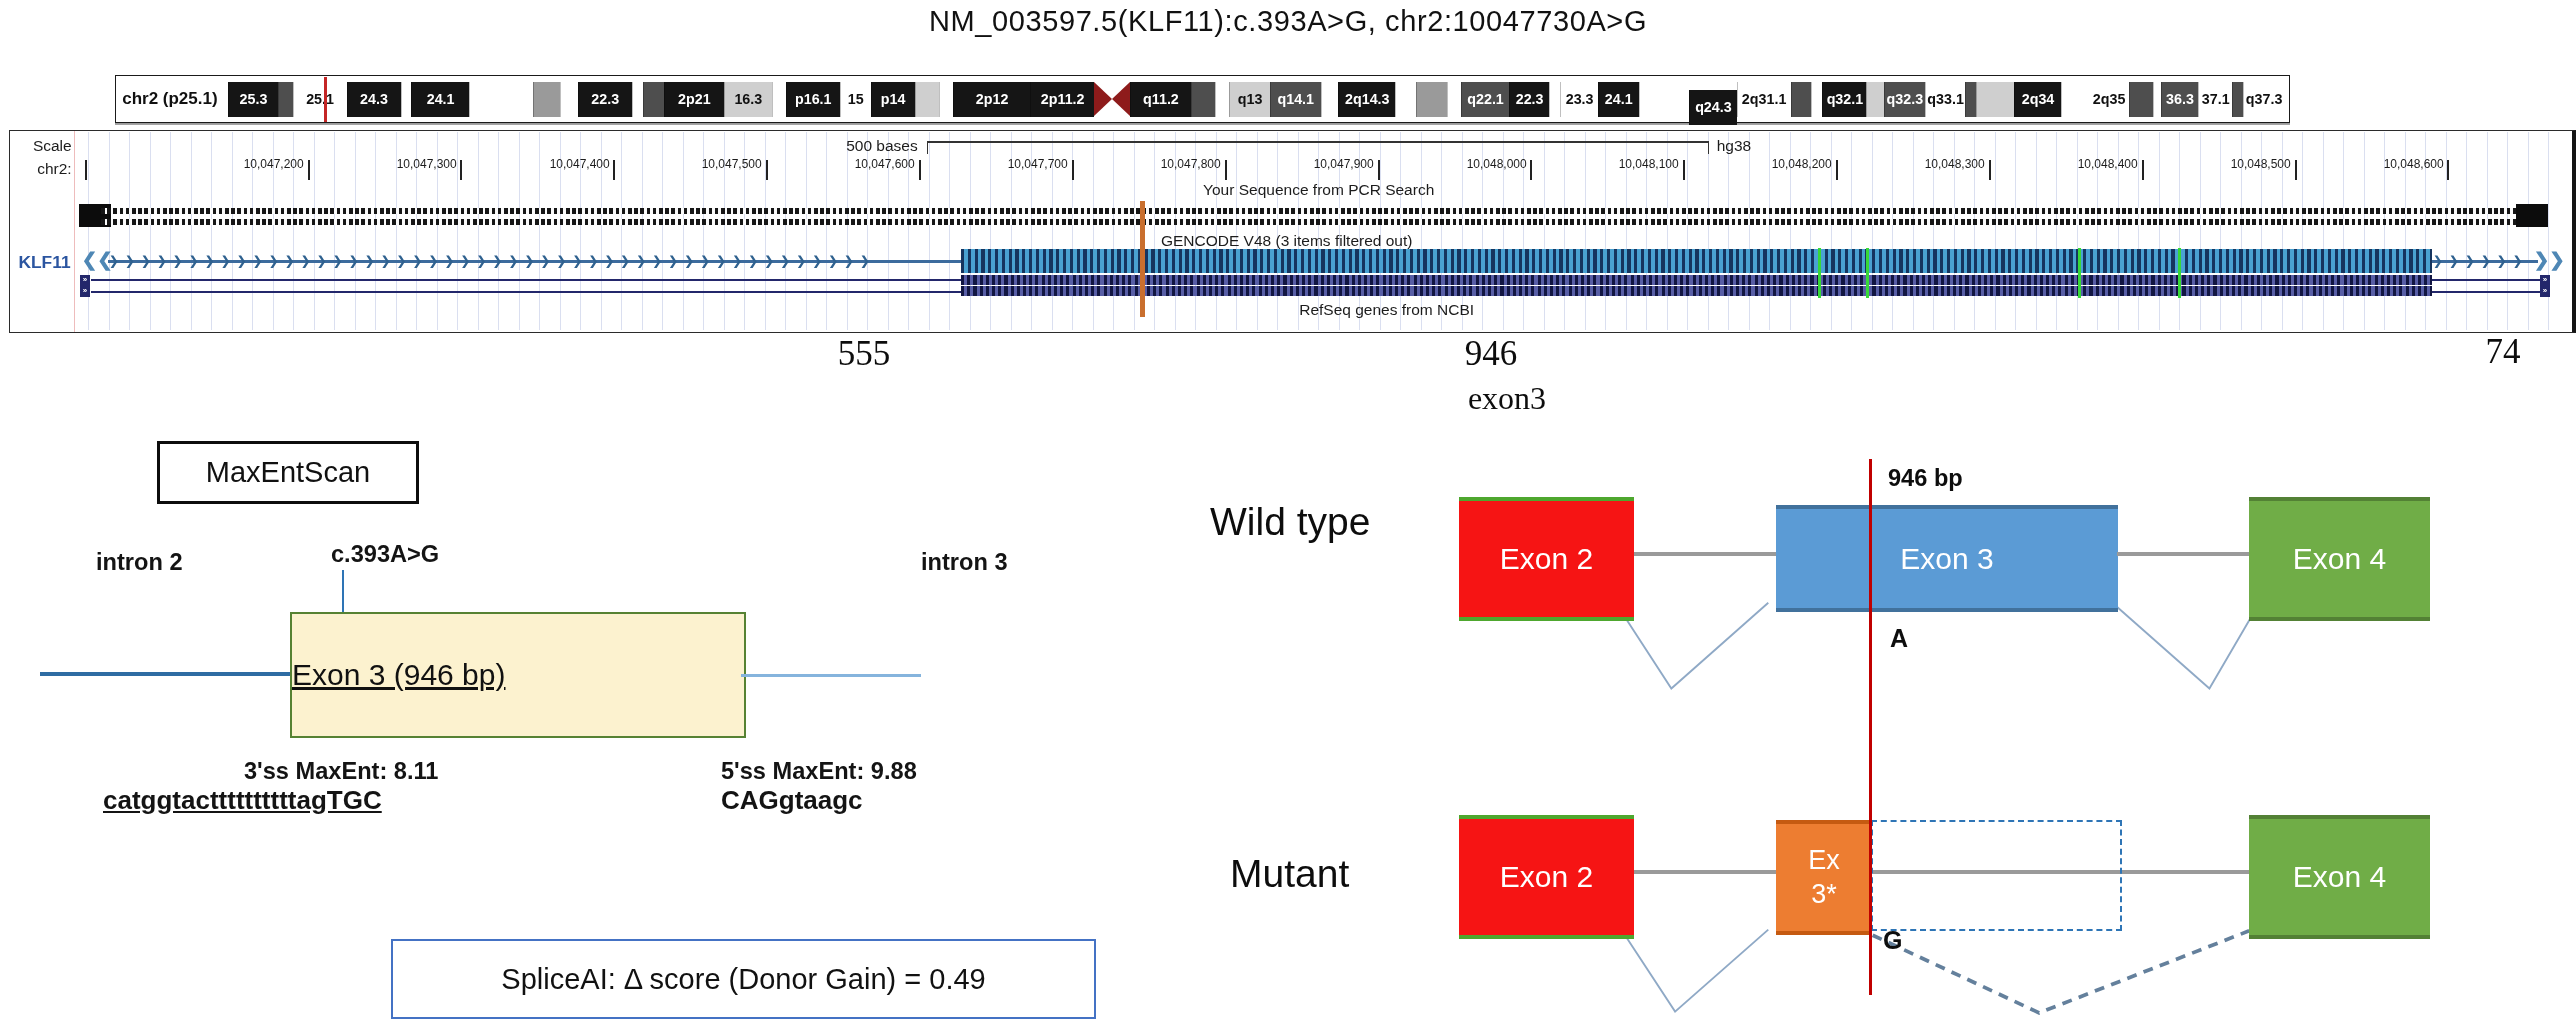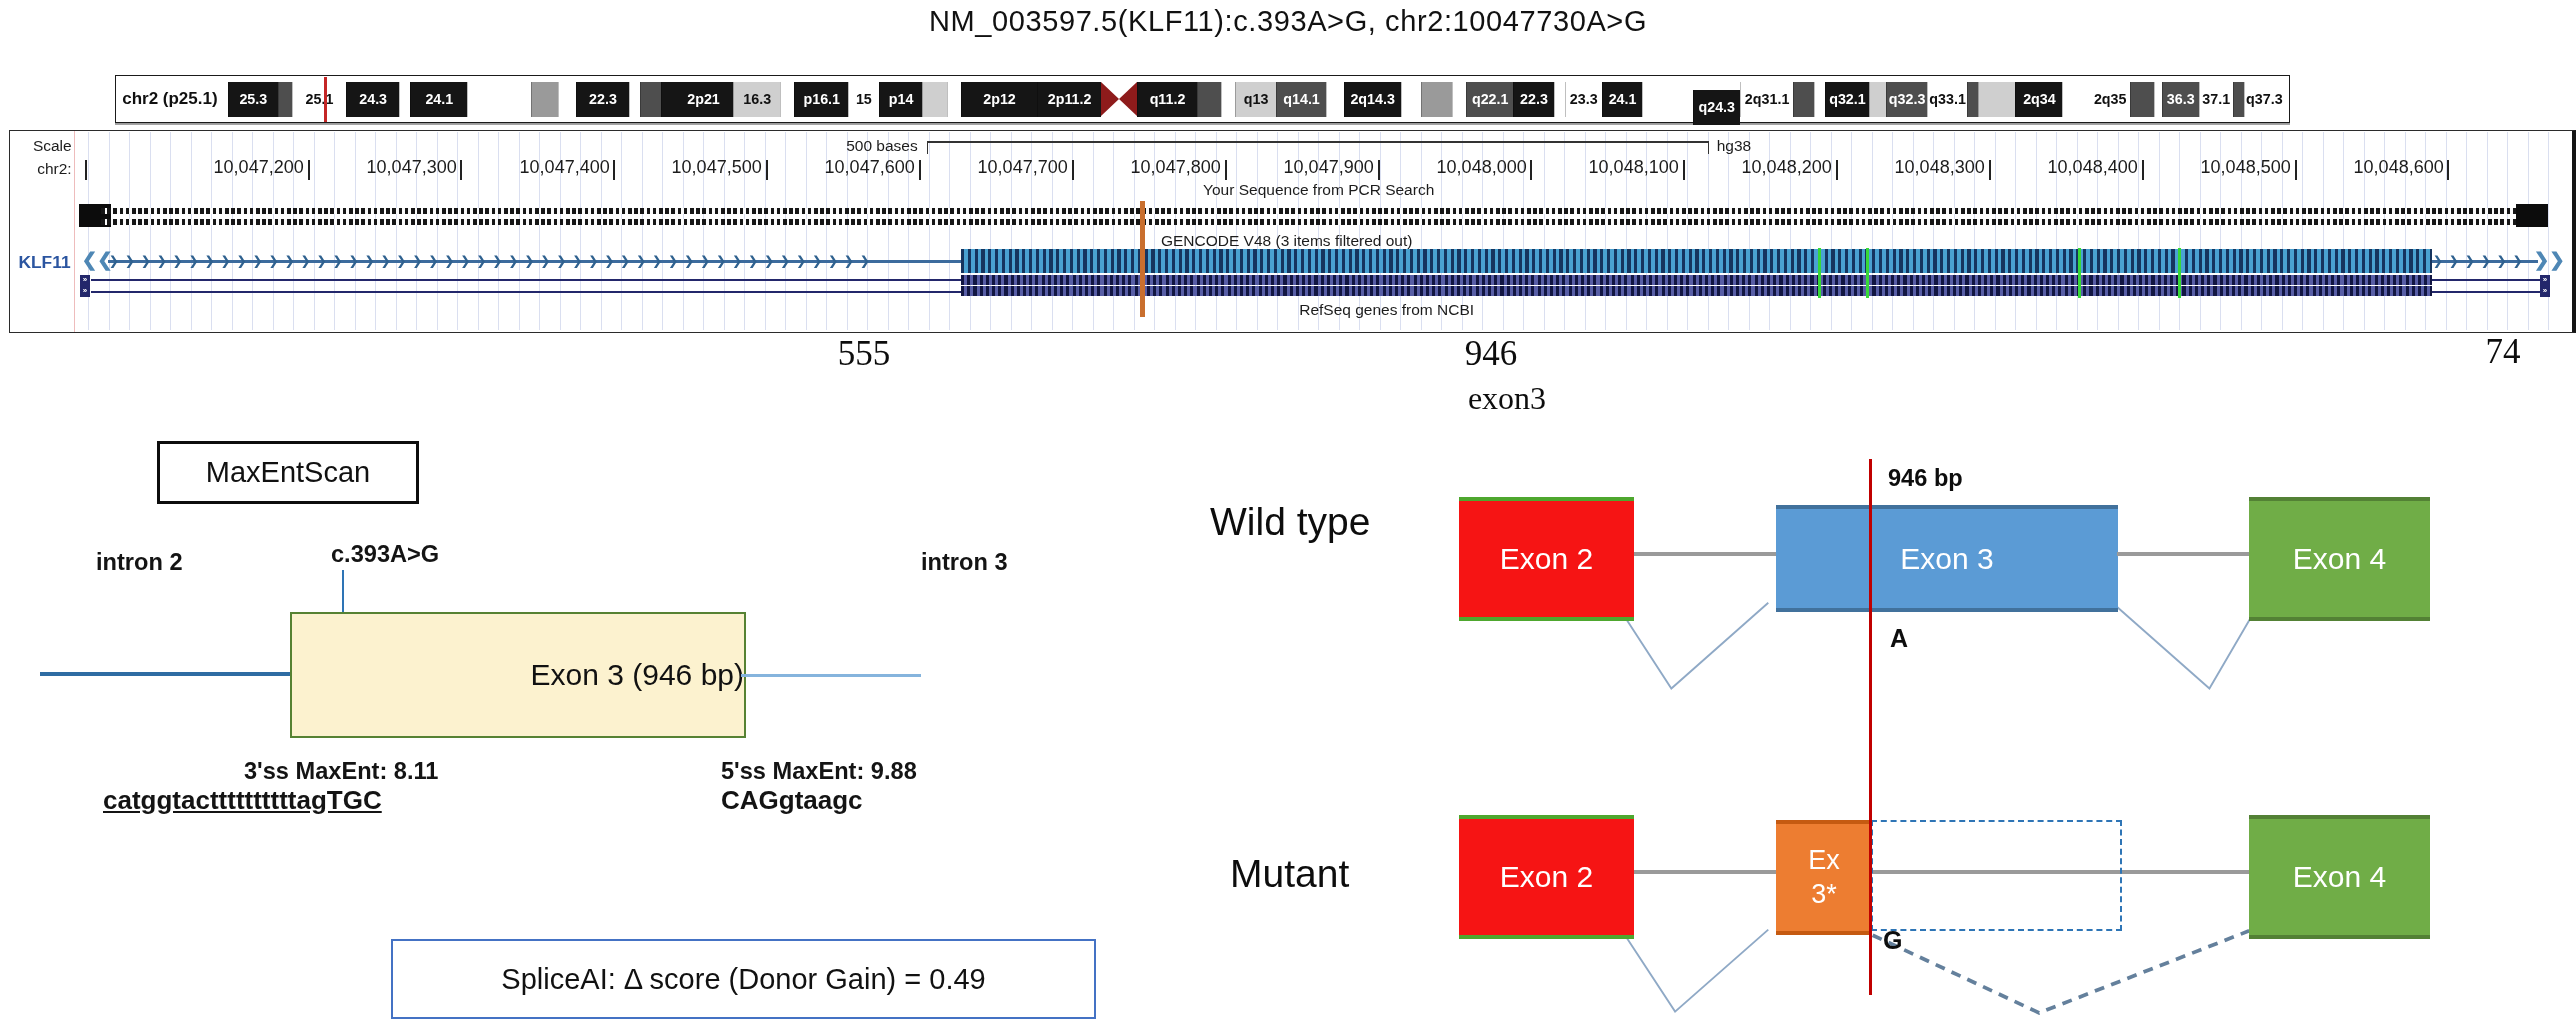--- a/index.html
+++ b/index.html
@@ -30,21 +30,21 @@
   
   #browser{left:8.7px;top:130px;width:2562px;height:201px;background:#fff;
            border:1.9px solid #2b2b2b;border-right:5.6px solid #151515;}
   #grid{position:absolute;left:78px;top:1.2px;right:18.6px;bottom:1.9px;
         background:repeating-linear-gradient(90deg,#dadff0 0 1.2px,transparent 1.2px 20.5px);}
   #guideline{position:absolute;left:64px;top:0;bottom:0;width:1.2px;background:#eebcbc;}
   .btxt{position:absolute;font-size:15.5px;color:#1c1c1c;white-space:nowrap;}
   #ruler-line{position:absolute;left:917px;top:10px;width:780px;height:10.6px;
               border-top:2.5px solid #333;border-left:1.9px solid #333;border-right:1.9px solid #333;}
   .cotick{position:absolute;width:1.9px;height:20px;background:#222;top:29px;}
-  .colabel{position:absolute;top:26px;font-size:18px;color:#1c1c1c;white-space:nowrap;transform:translateX(-100%);}
+  .colabel{position:absolute;top:26px;font-size:12px;color:#1c1c1c;white-space:nowrap;transform:translateX(-100%);}
   .hatch{position:absolute;height:5.6px;left:91px;width:2415px;
          background:repeating-linear-gradient(90deg,#161616 0 3.7px,#fafafa 3.7px 6.2px);}
   .blackbox{position:absolute;width:32px;height:23px;background:#0c0c0c;top:73px;}
   .iline{position:absolute;height:2.5px;background:#3c6b9d;top:129px;}
   .arrows{position:absolute;top:122px;height:17.4px;overflow:hidden;white-space:nowrap;
           font-size:12.4px;line-height:17.4px;color:#2f618f;letter-spacing:5.6px;}
   #gencode-exon{position:absolute;left:951px;top:118px;width:1471px;height:24px;
           background:repeating-linear-gradient(90deg,#16355f 0 3.1px,#4aa2d2 3.1px 6.8px);}
   .rline{position:absolute;height:1.9px;background:#23276b;}
   .rexon{position:absolute;left:951px;width:1471px;height:10px;
@@ -56,21 +56,21 @@
   .edge-glyph{color:#4e87b5;font-weight:bold;}
   
   .fragnum{font-family:"Liberation Serif",serif;font-size:35px;color:#0d0d0d;}
   #exon-annot{font-family:"Liberation Serif",serif;font-size:32px;color:#0d0d0d;}
   
   #maxent-box{left:157px;top:441px;width:256px;height:57px;border:3.1px solid #0d0d0d;
               display:flex;align-items:center;justify-content:center;font-size:29px;background:#fff;}
   .mlabel{font-size:23.6px;font-weight:bold;color:#141414;white-space:nowrap;}
   #variant-pointer{left:342px;top:570px;width:1.9px;height:42px;background:#2e74b5;}
   #exon3-box{left:290px;top:612px;width:452px;height:122px;background:#fcf2cf;border:2.5px solid #568233;
-             display:flex;align-items:center;justify-content:flex-end;font-size:30px;color:#111;}
+             display:flex;align-items:center;justify-content:flex-start;font-size:30px;color:#111;text-decoration:underline;}
   #intron2-line{left:40px;top:672px;width:250px;height:3.7px;background:#2e6ca3;}
   #intron3-line{left:741px;top:674px;width:180px;height:3.1px;background:#85b4dd;}
   .seq{font-size:26px;font-weight:bold;color:#141414;white-space:nowrap;}
   #spliceai-box{left:391px;top:939px;width:701px;height:76px;border:2.5px solid #4472c4;background:#fff;
                 display:flex;align-items:center;justify-content:center;font-size:29px;color:#111;}
   
   .rowlabel{font-size:39px;color:#0d0d0d;white-space:nowrap;}
   .exonbox{display:flex;align-items:center;justify-content:center;color:#fff;font-size:30px;}
   .e2{background:#f61414;border-top:4.3px solid #4ea72e;border-bottom:4.3px solid #4ea72e;}
   .e3{background:#5b9bd5;border-top:4.3px solid #41719c;border-bottom:4.3px solid #41719c;}
@@ -108,21 +108,21 @@
         <span>24.1</span>
       </div>
       <div class="band s-w" style="flex-grow: 95;"></div>
       <div class="band s-m" style="flex-grow: 40;"></div>
       <div class="band s-w" style="flex-grow: 25;"></div>
       <div class="band s-b" style="flex-grow: 80;">
         <span>22.3</span>
       </div>
       <div class="band s-w" style="flex-grow: 15;"></div>
       <div class="band s-d" style="flex-grow: 30;"></div>
-      <div class="band s-b" style="flex-grow: 90; padding-left: 12px;">
+      <div class="band s-b" style="flex-grow: 90;">
         <span>2p21</span>
       </div>
       <div class="band s-l" style="flex-grow: 70;">
         <span>16.3</span>
       </div>
       <div class="band s-w" style="flex-grow: 20;"></div>
       <div class="band s-b" style="flex-grow: 80;">
         <span>p16.1</span>
       </div>
       <div class="band s-w" style="flex-grow: 45;">

